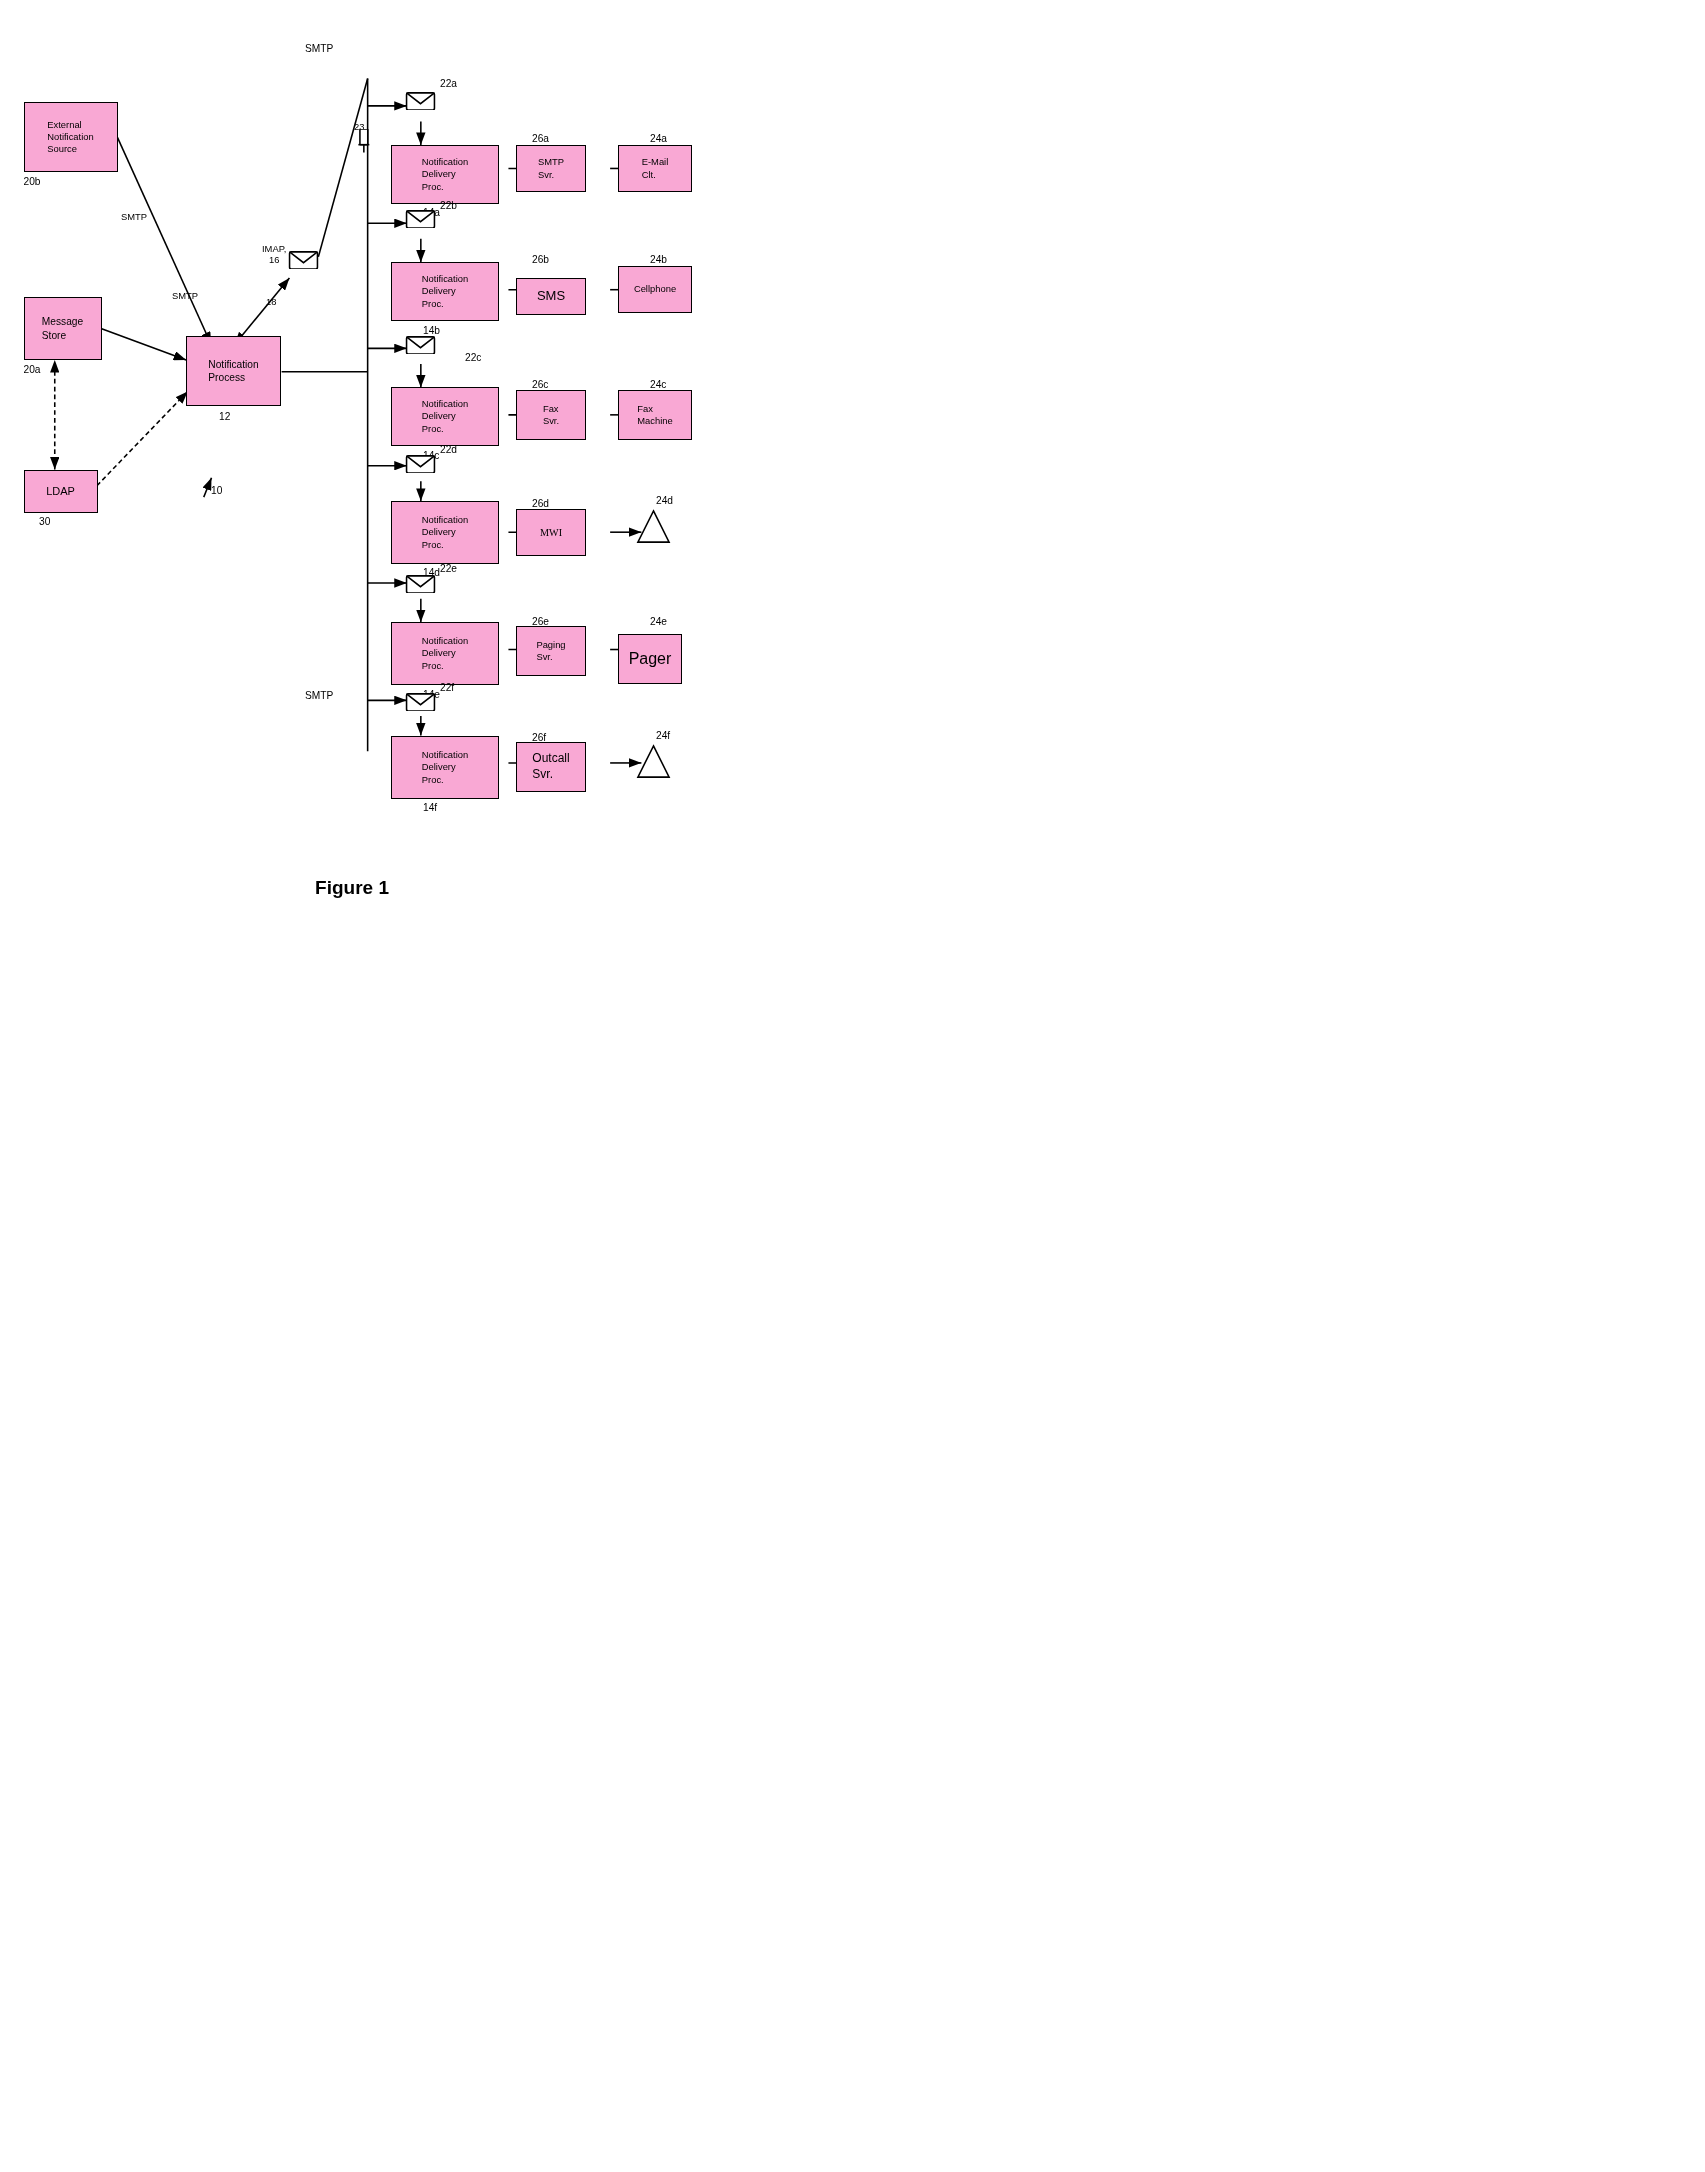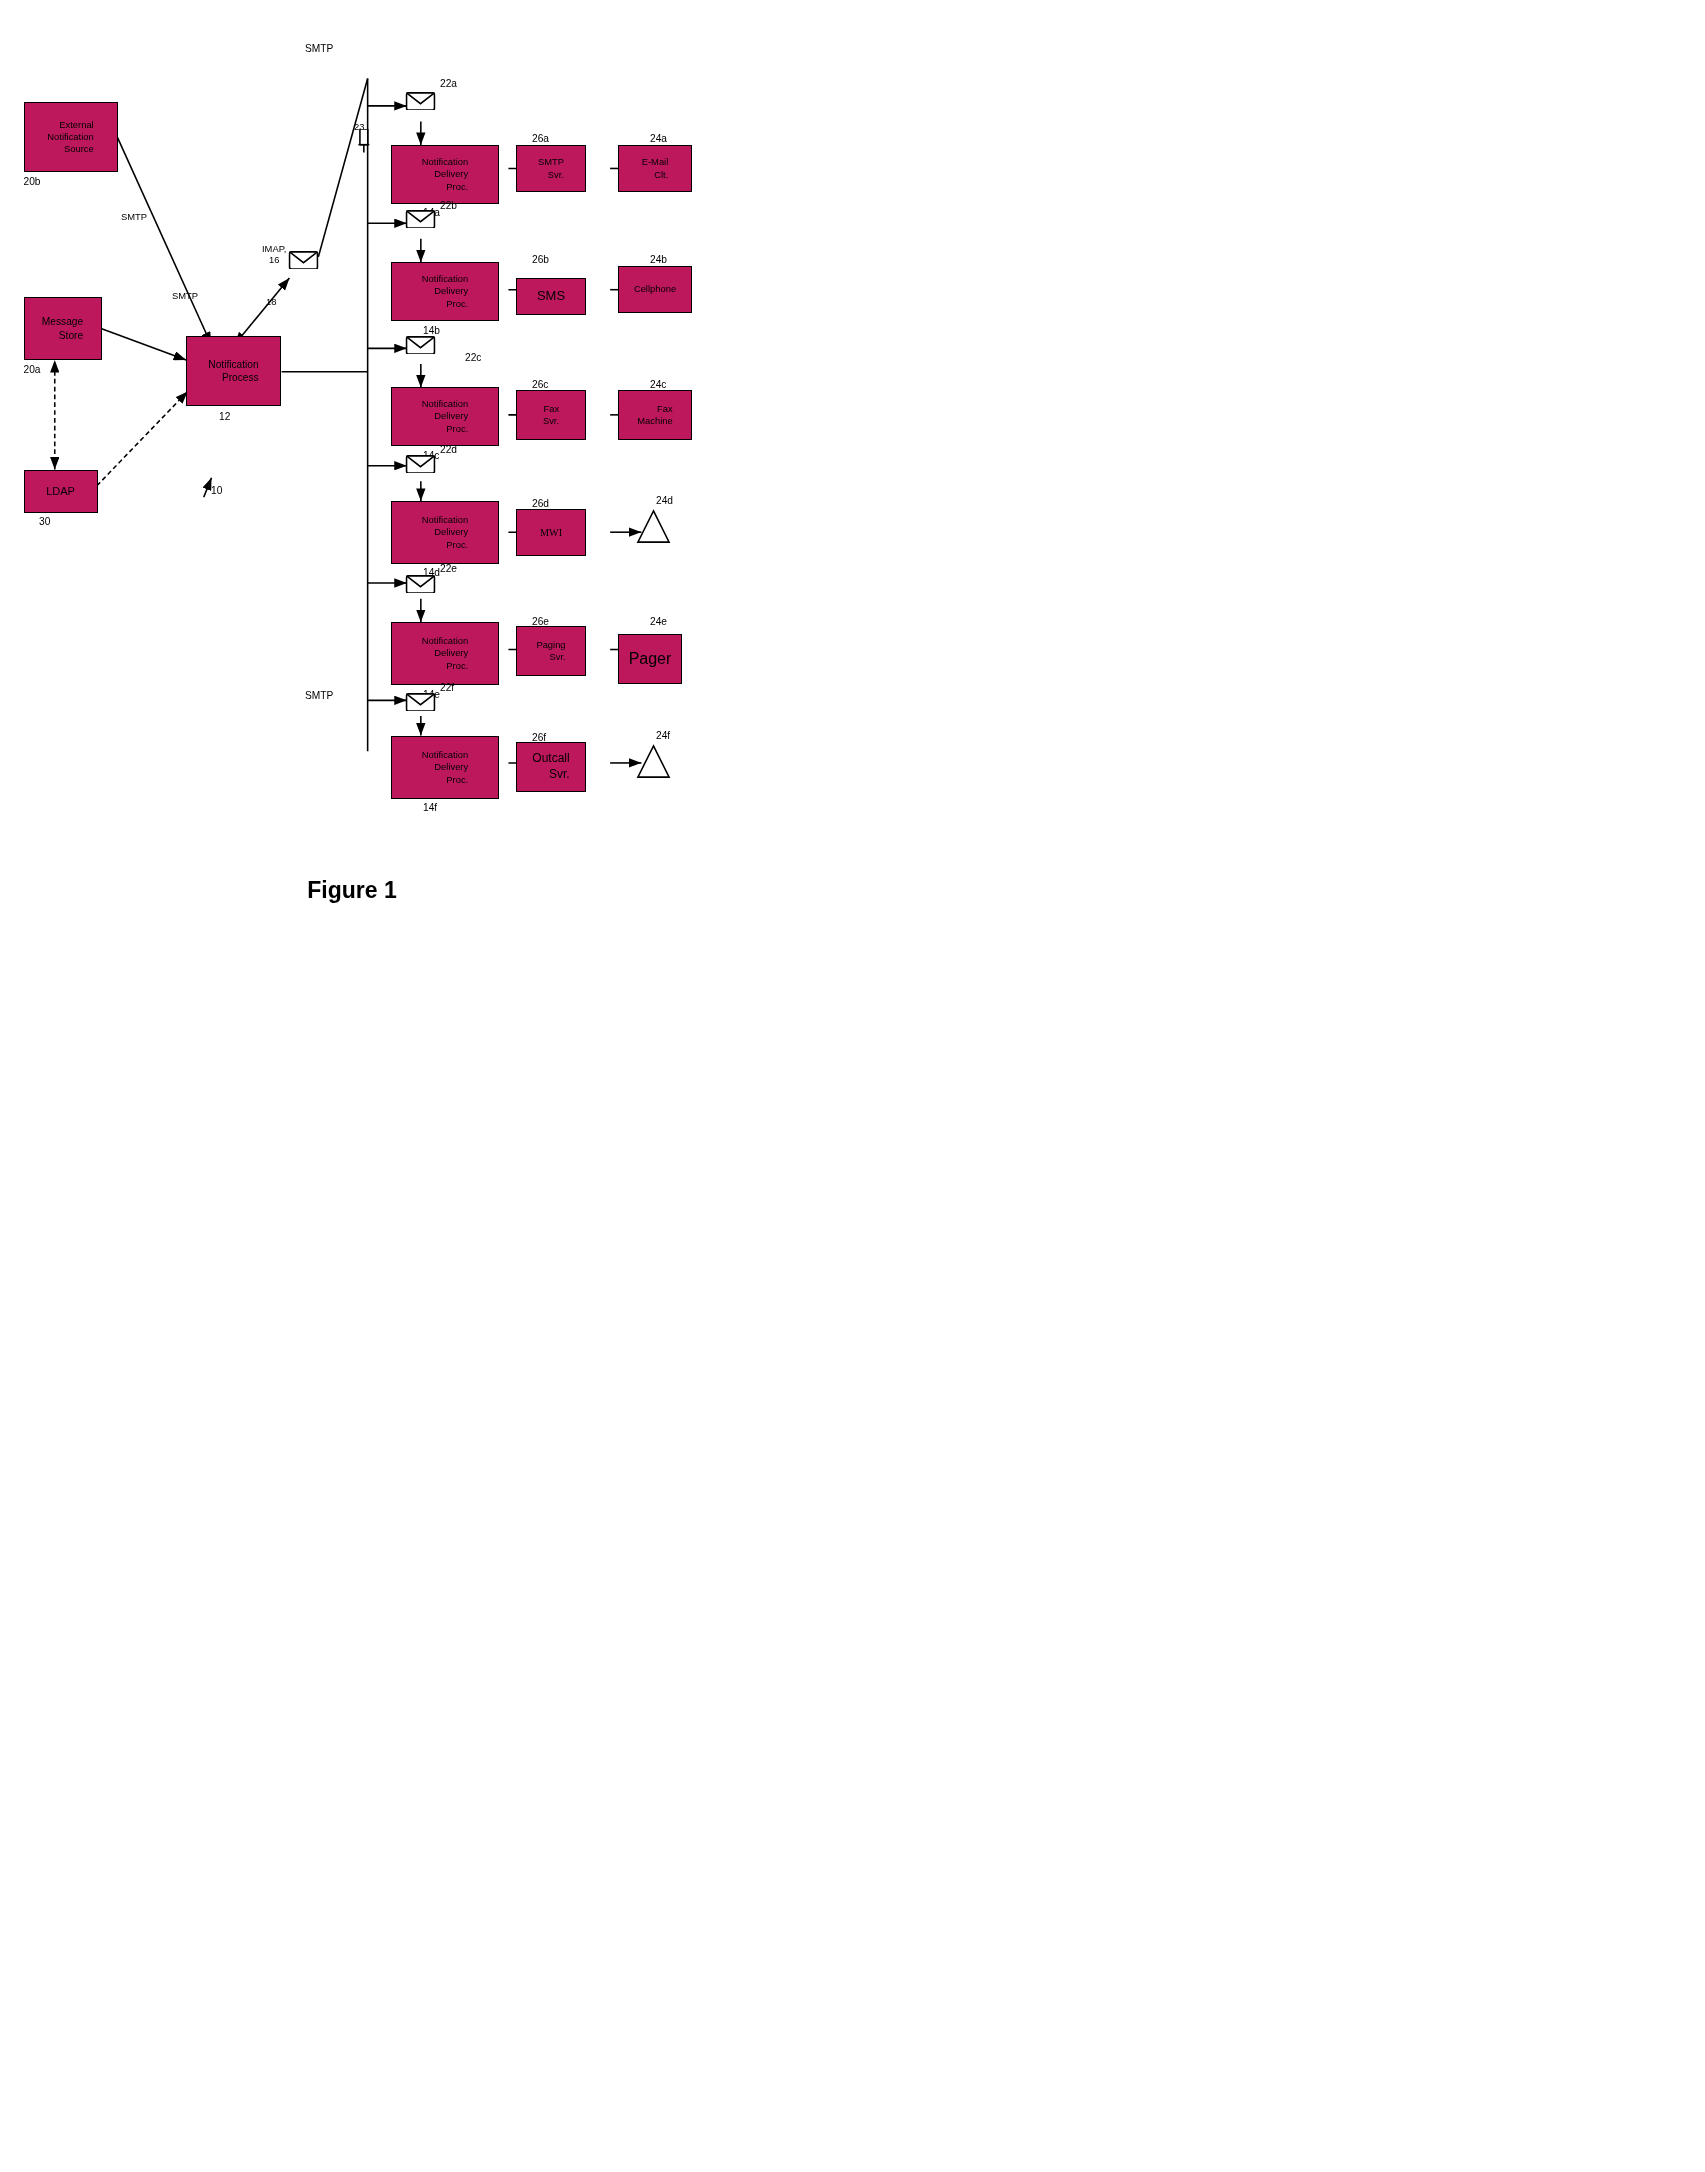--- a/index.html
+++ b/index.html
@@ -12,44 +12,44 @@
       overflow-x: hidden;
     }
     .diagram-container {
       position: relative;
       width: 704px;
       height: 861px;
     }
     .box {
       position: absolute;
       border: 1.6px solid #000;
-      background: #be185d;
+      background: #f9a8d4;
       display: flex;
       align-items: center;
       justify-content: center;
-      text-align: right;
+      text-align: left;
       font-size: 10.2px;
       line-height: 1.3;
     }
     .label {
       position: absolute;
       font-size: 10.2px;
       text-align: center;
       background: transparent;
     }
     svg.lines {
       position: absolute;
       top: 0; left: 0;
       width: 704px;
       height: 861px;
       pointer-events: none;
     }
     .figure-title {
       text-align: center;
-      font-size: 23px;
+      font-size: 19px;
       font-weight: bold;
       margin-top: 15.7px;
       padding-bottom: 15.7px;
     }
   </style>
 </head>
 <body>
 
 <div class="diagram-container">
 

